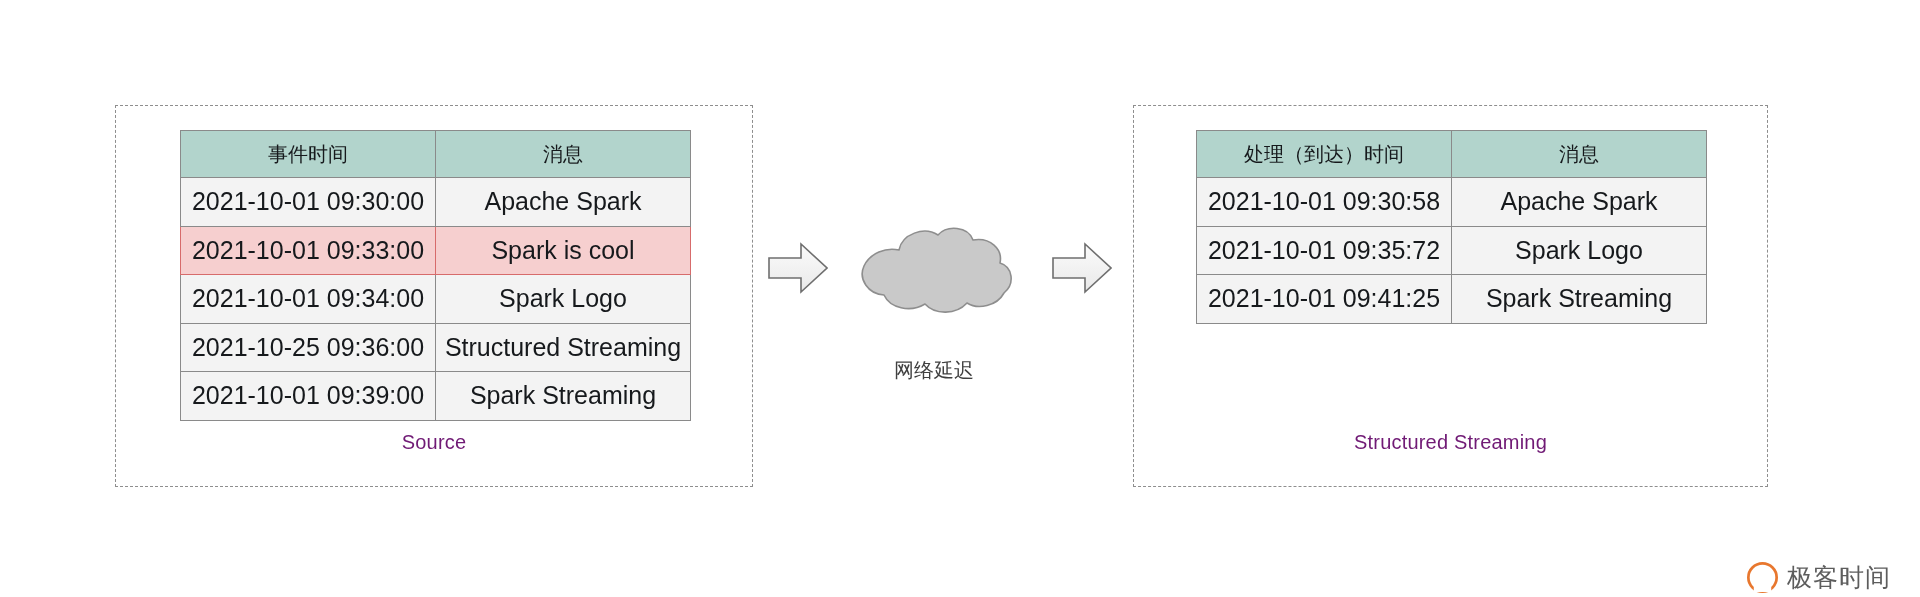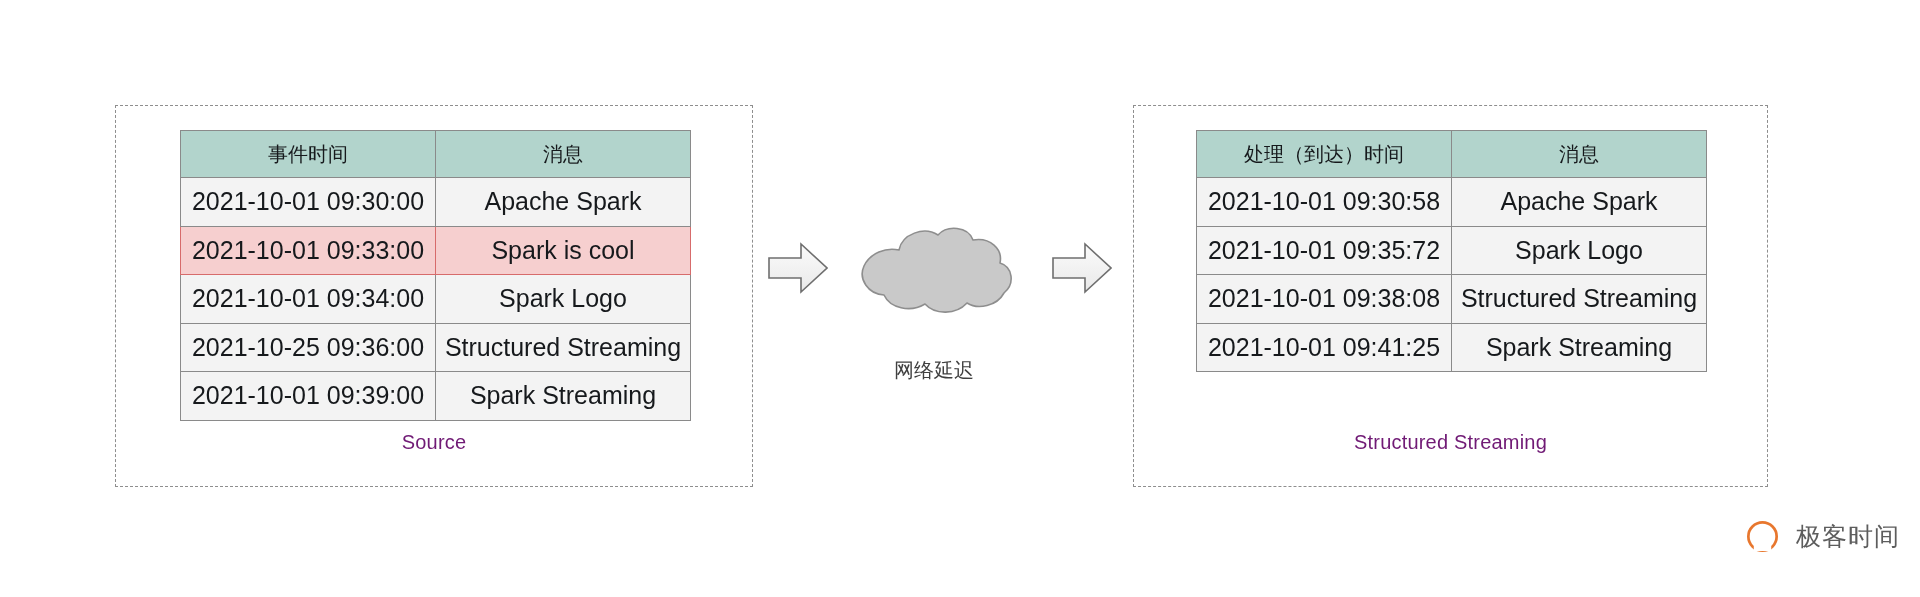--- a/index.html
+++ b/index.html
@@ -99,24 +99,24 @@
     text-align: center;
     font-size: 20px;
     color: #404040;
     white-space: nowrap;
   }
 
   
   #watermark {
     position: absolute;
     left: 1747px;
-    top: 520px;
+    top: 561px;
     display: flex;
     align-items: center;
-    gap: 18px;
+    gap: 9px;
   }
   #watermark-mark {
     width: 31px; height: 31px;
     flex: 0 0 auto;
   }
   #watermark-text {
     font-size: 25px;
     color: #5d5d5d;
     letter-spacing: 1px;
     font-family: "DejaVu Sans", "Liberation Sans", sans-serif;
@@ -198,24 +198,20 @@
     <tbody id="sink-body">
         <tr>
           <td class="col-time">2021-10-01 09:30:58</td>
           <td class="col-msg">Apache Spark</td>
         </tr>
         <tr>
           <td class="col-time">2021-10-01 09:35:72</td>
           <td class="col-msg">Spark Logo</td>
         </tr>
         <tr>
-          <td class="col-time">2021-10-01 09:38:08</td>
-          <td class="col-msg">Structured Streaming</td>
-        </tr>
-        <tr>
           <td class="col-time">2021-10-01 09:41:25</td>
           <td class="col-msg">Spark Streaming</td>
         </tr>
       </tbody>
   </table>
 
   <div class="panel-caption" id="caption-sink" style="top:431px; left:1133px; width:635px;">Structured Streaming</div>
 
   <div id="watermark">
     <svg id="watermark-mark" viewBox="0 0 32 32">

